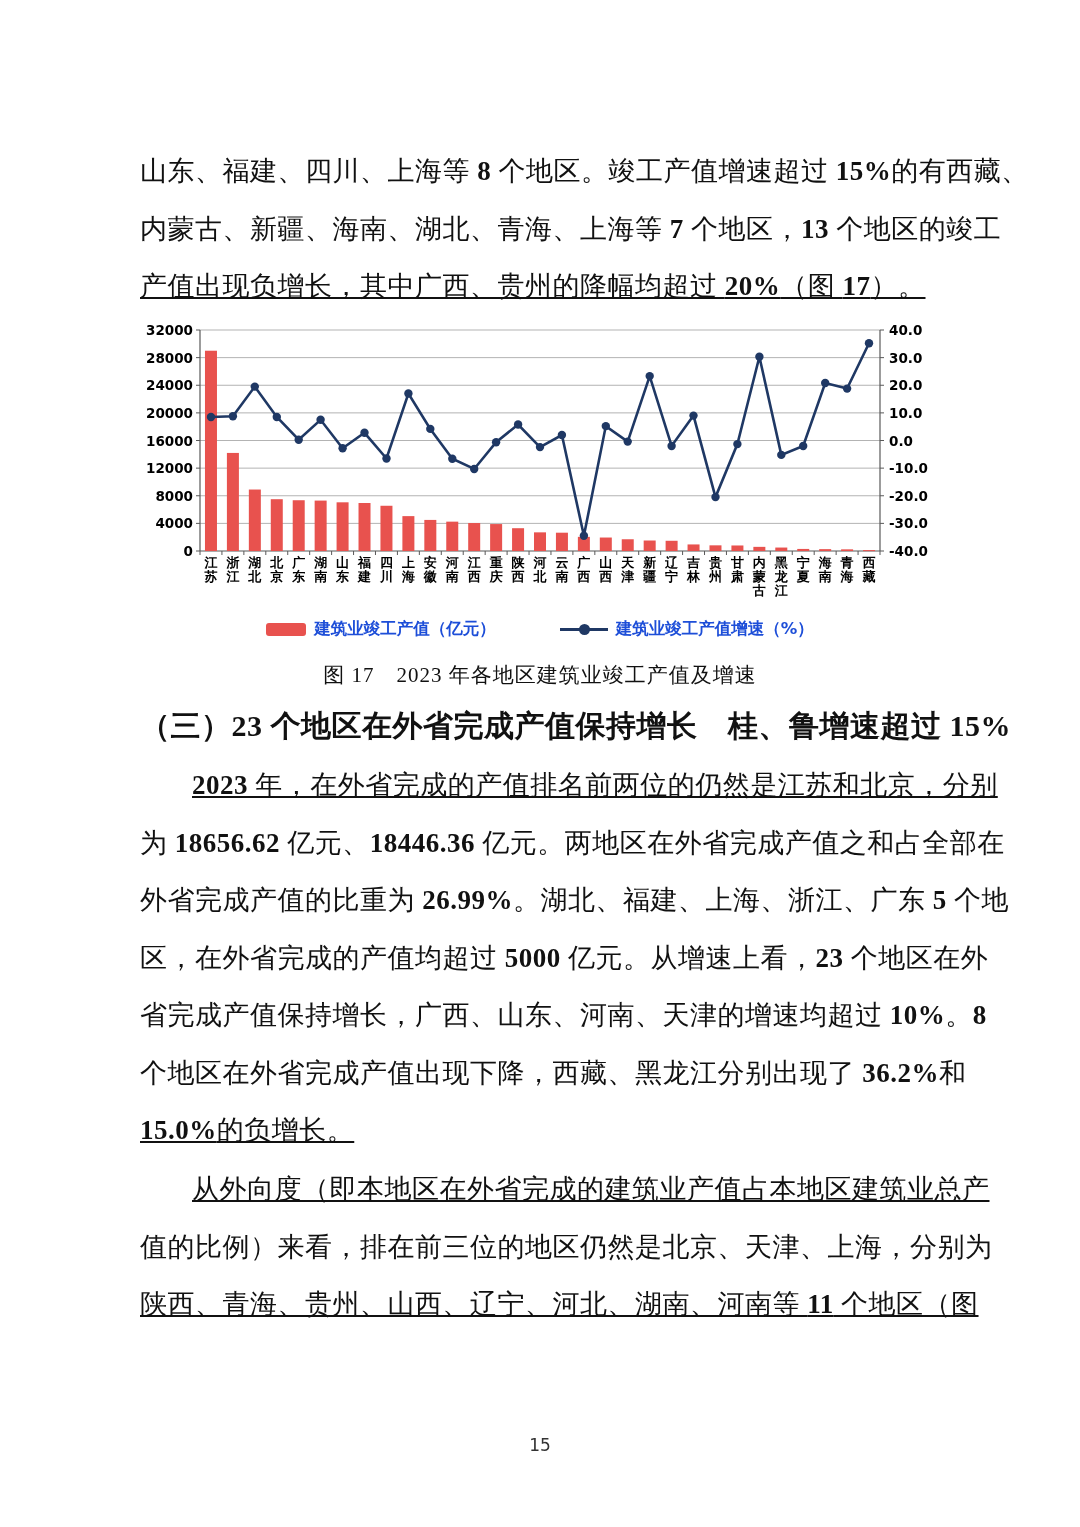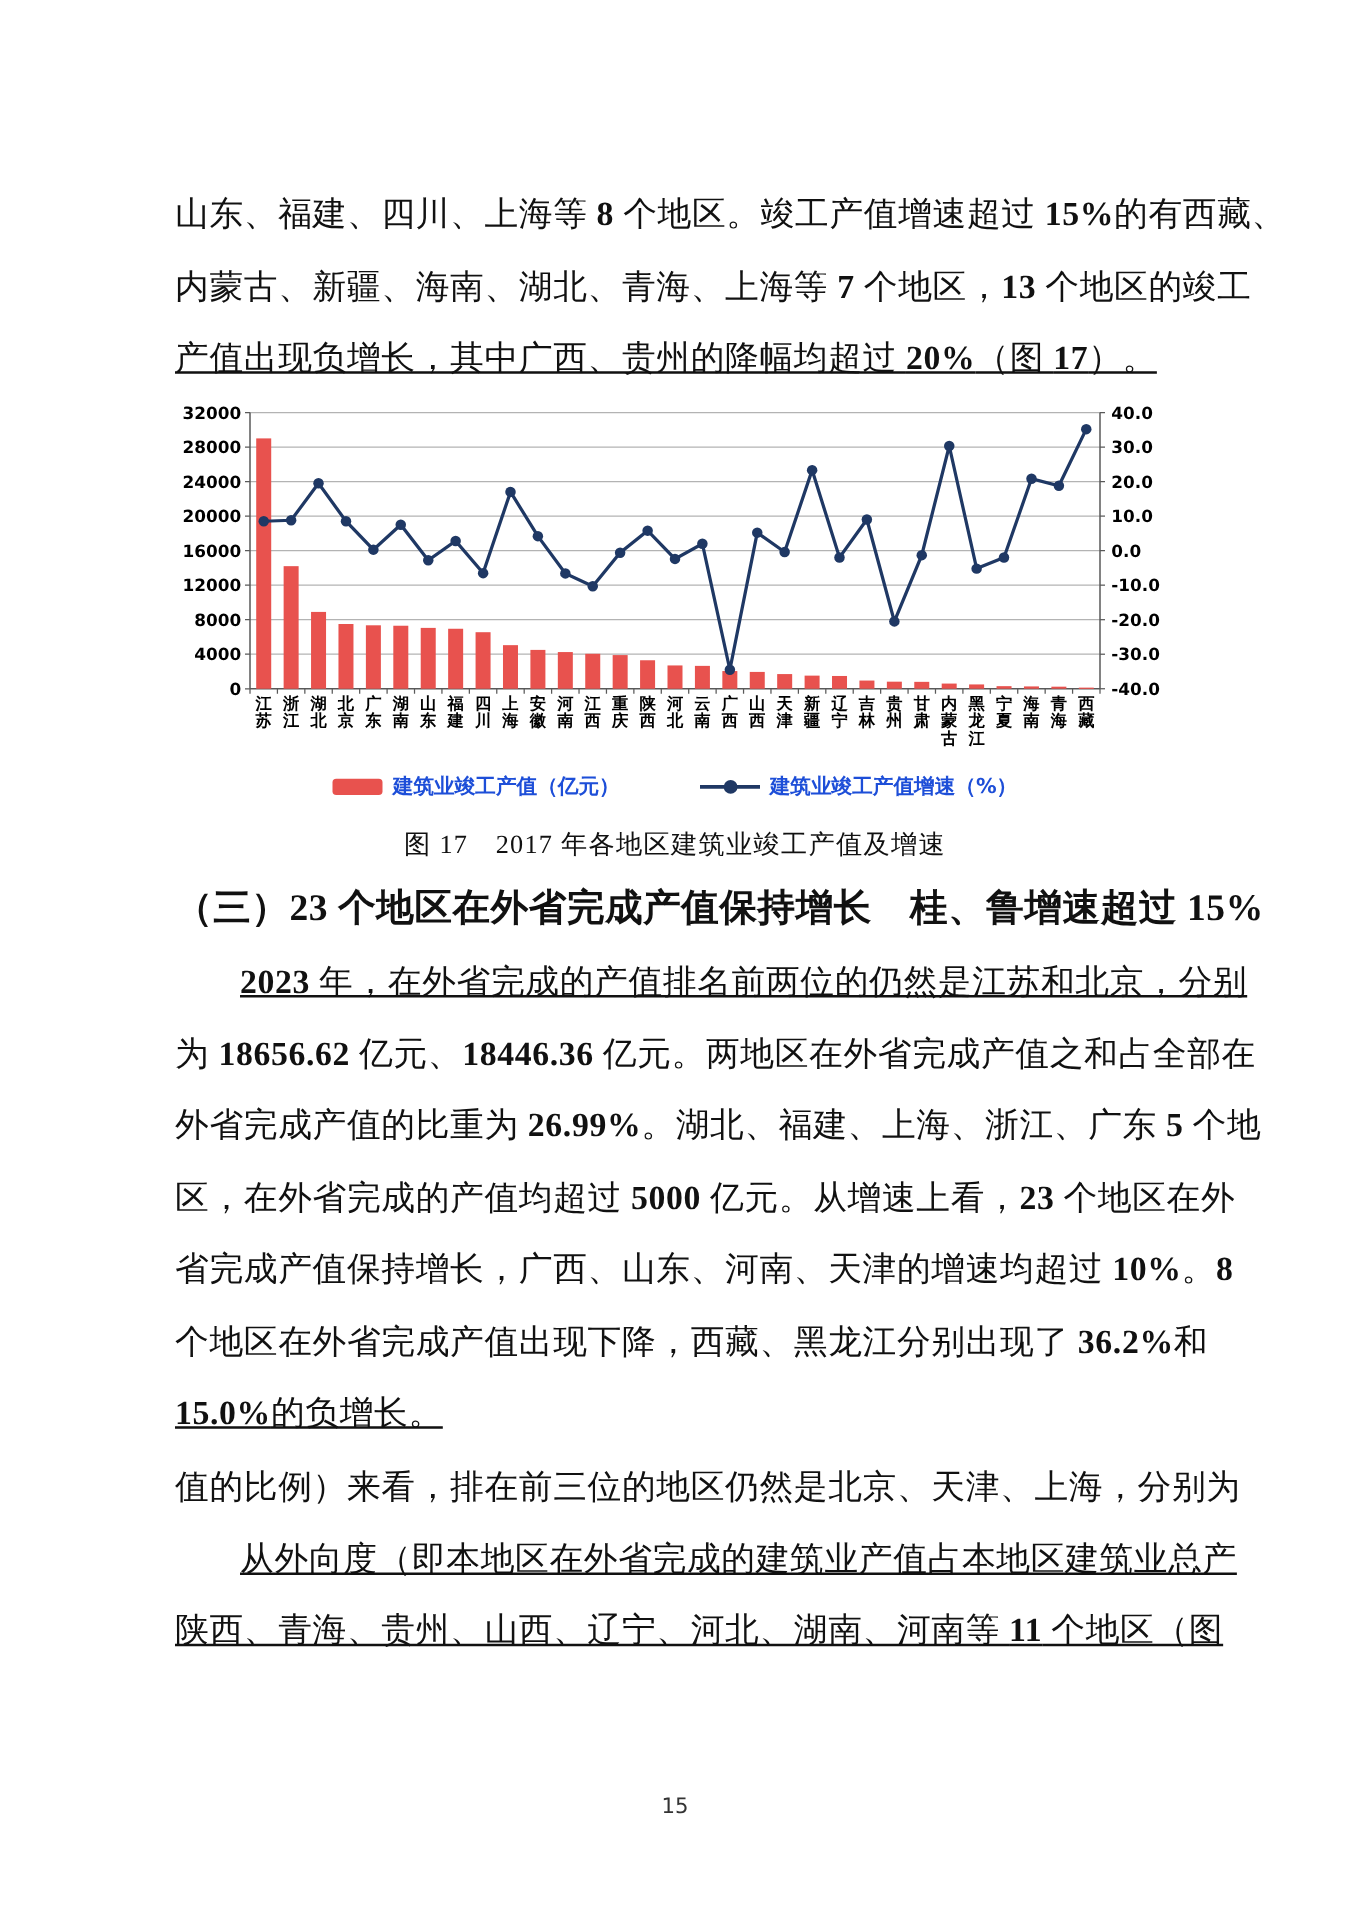--- a/index.html
+++ b/index.html
@@ -258,35 +258,35 @@
     </div>
     <div class="legend-item">
       <span class="line-swatch">
         <i class="seg" id="swatch-line-seg" style="background: rgb(31, 56, 100);"></i>
         <i class="dot" id="swatch-line-dot" style="background: rgb(31, 56, 100);"></i>
       </span>
       <span>建筑业竣工产值增速（%）</span>
     </div>
   </div>
 
-  <div class="caption">图 17　2017 年各地区建筑业竣工产值及增速</div>
+  <div class="caption">图 17　2023 年各地区建筑业竣工产值及增速</div>
 
   <div class="heading">（三）23 个地区在外省完成产值保持增长　桂、鲁增速超过 15%</div>
 
   <div class="textcol" id="para1">
     <div class="bodyline indent"><b>2023</b> 年，在外省完成的产值排名前两位的仍然是江苏和北京，分别</div>
     <div class="bodyline">为 <b>18656.62</b> 亿元、<b>18446.36</b> 亿元。两地区在外省完成产值之和占全部在</div>
     <div class="bodyline">外省完成产值的比重为 <b>26.99%</b>。湖北、福建、上海、浙江、广东 <b>5</b> 个地</div>
     <div class="bodyline">区，在外省完成的产值均超过 <b>5000</b> 亿元。从增速上看，<b>23</b> 个地区在外</div>
     <div class="bodyline">省完成产值保持增长，广西、山东、河南、天津的增速均超过 <b>10%</b>。<b>8</b></div>
     <div class="bodyline">个地区在外省完成产值出现下降，西藏、黑龙江分别出现了 <b>36.2%</b>和</div>
     <div class="bodyline end"><b>15.0%</b>的负增长。</div>
   </div>
 
   <div class="textcol" id="para2">
+    <div class="bodyline indent">从外向度（即本地区在外省完成的建筑业产值占本地区建筑业总产</div>
     <div class="bodyline">值的比例）来看，排在前三位的地区仍然是北京、天津、上海，分别为</div>
-    <div class="bodyline indent">从外向度（即本地区在外省完成的建筑业产值占本地区建筑业总产</div>
     <div class="bodyline end">陕西、青海、贵州、山西、辽宁、河北、湖南、河南等 <b>11</b> 个地区（图</div>
   </div>
 
   <div class="pagenum">15</div>
 
 </div>
 
 </body></html>

